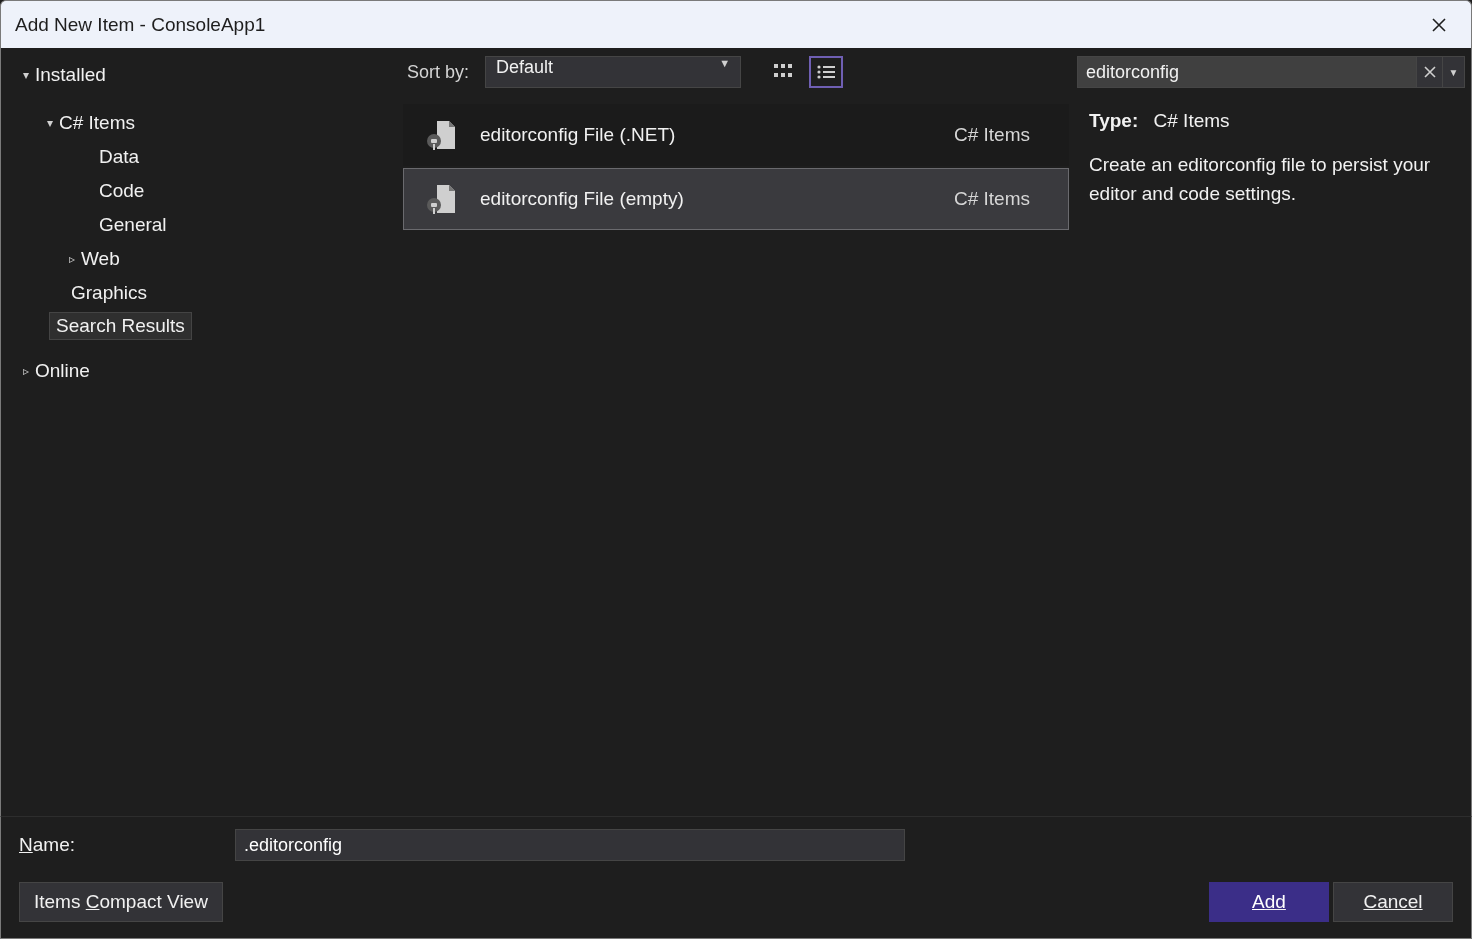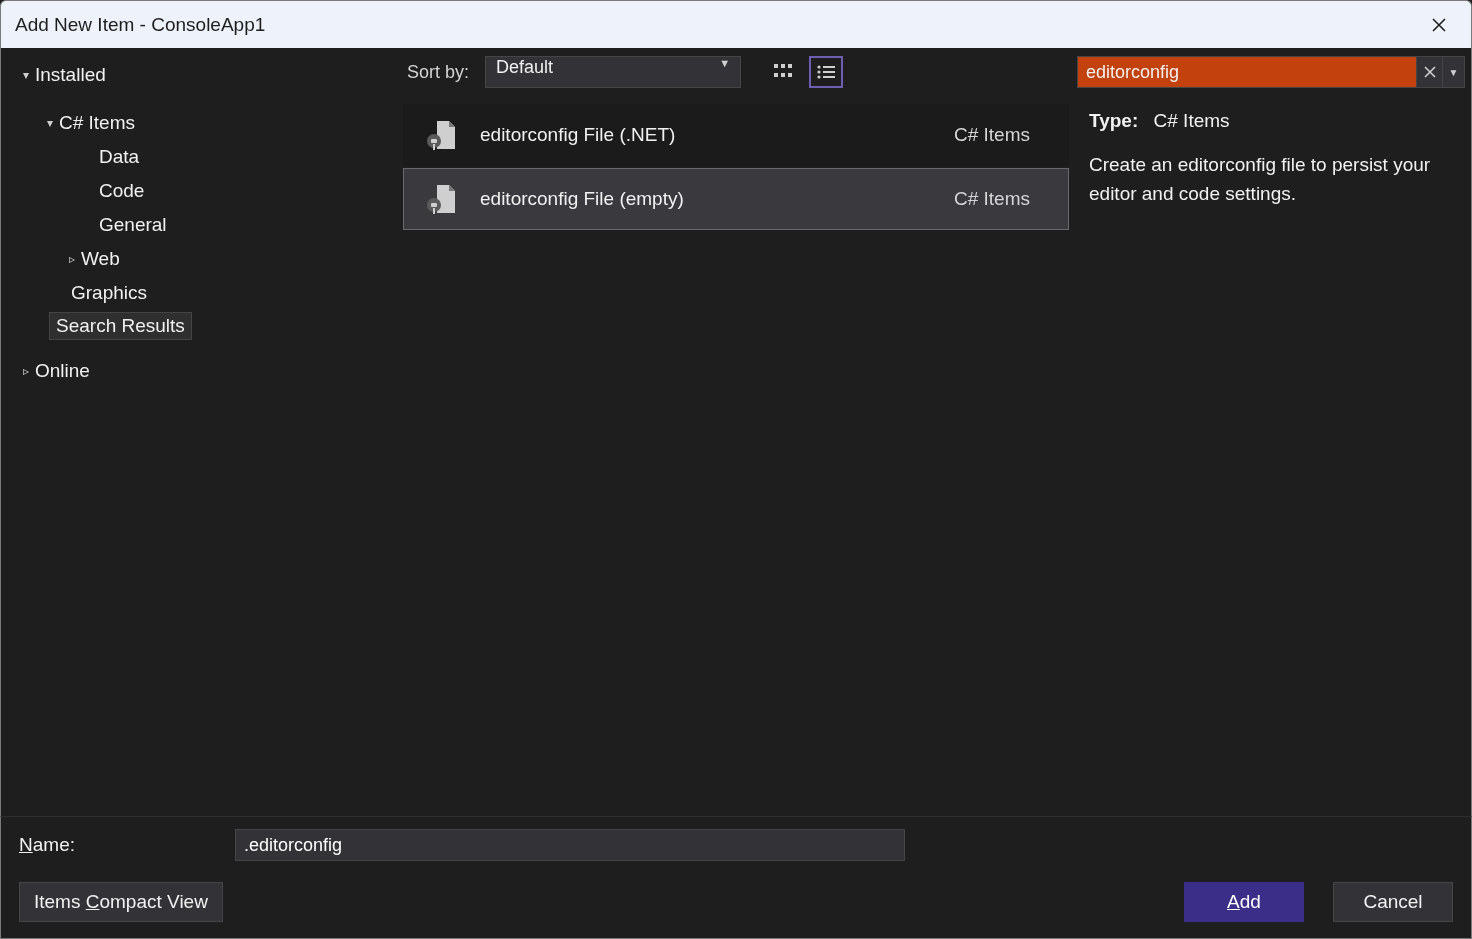--- a/index.html
+++ b/index.html
@@ -75,21 +75,21 @@
 
 
 .right-pane {
   width: 400px; padding: 0 0 0 0; display: flex; flex-direction: column;
   border-left: none;
 }
 .search-wrap {
   height: 48px; display: flex; align-items: center; padding: 0 6px;
 }
 .search-input {
-  flex: 1; height: 32px; background: #c2410c; border: 1px solid #454545;
+  flex: 1; height: 32px; background: #404040; border: 1px solid #454545;
   color: #f1f1f1; font-size: 18px; padding: 0 8px; outline: none;
 }
 .search-clear {
   width: 26px; height: 32px; background: #333337; border: 1px solid #454545;
   border-left: none; display: flex; align-items: center; justify-content: center;
   cursor: pointer; font-size: 16px;
 }
 .search-drop {
   width: 22px; height: 32px; background: #333337; border: 1px solid #454545;
   border-left: none; display: flex; align-items: center; justify-content: center;
@@ -112,21 +112,21 @@
 .name-input {
   width: 670px; height: 32px; background: #333337; border: 1px solid #454545;
   color: #ffffff; font-size: 18px; padding: 0 8px; outline: none;
 }
 .btn-row { display: flex; align-items: center; justify-content: space-between; }
 .compact-btn {
   height: 40px; padding: 0 14px; background: #333337; border: 1px solid #454545;
   color: #f1f1f1; font-size: 19px; cursor: pointer;
 }
 .compact-btn span.u { text-decoration: underline; }
-.right-btns { display: flex; gap: 29px; }
+.right-btns { display: flex; gap: 4px; text-decoration: underline; }
 .btn {
   width: 120px; height: 40px; font-size: 19px; cursor: pointer; border: 1px solid #454545;
   display: flex; align-items: center; justify-content: center;
 }
 .btn-primary { background: #3b2e88; color: #fff; border: 1px solid #3b2e88; }
 .btn-primary span.u { text-decoration: underline; }
 .btn-default { background: #333337; color: #f1f1f1; }
 
 
 svg { display: block; }

